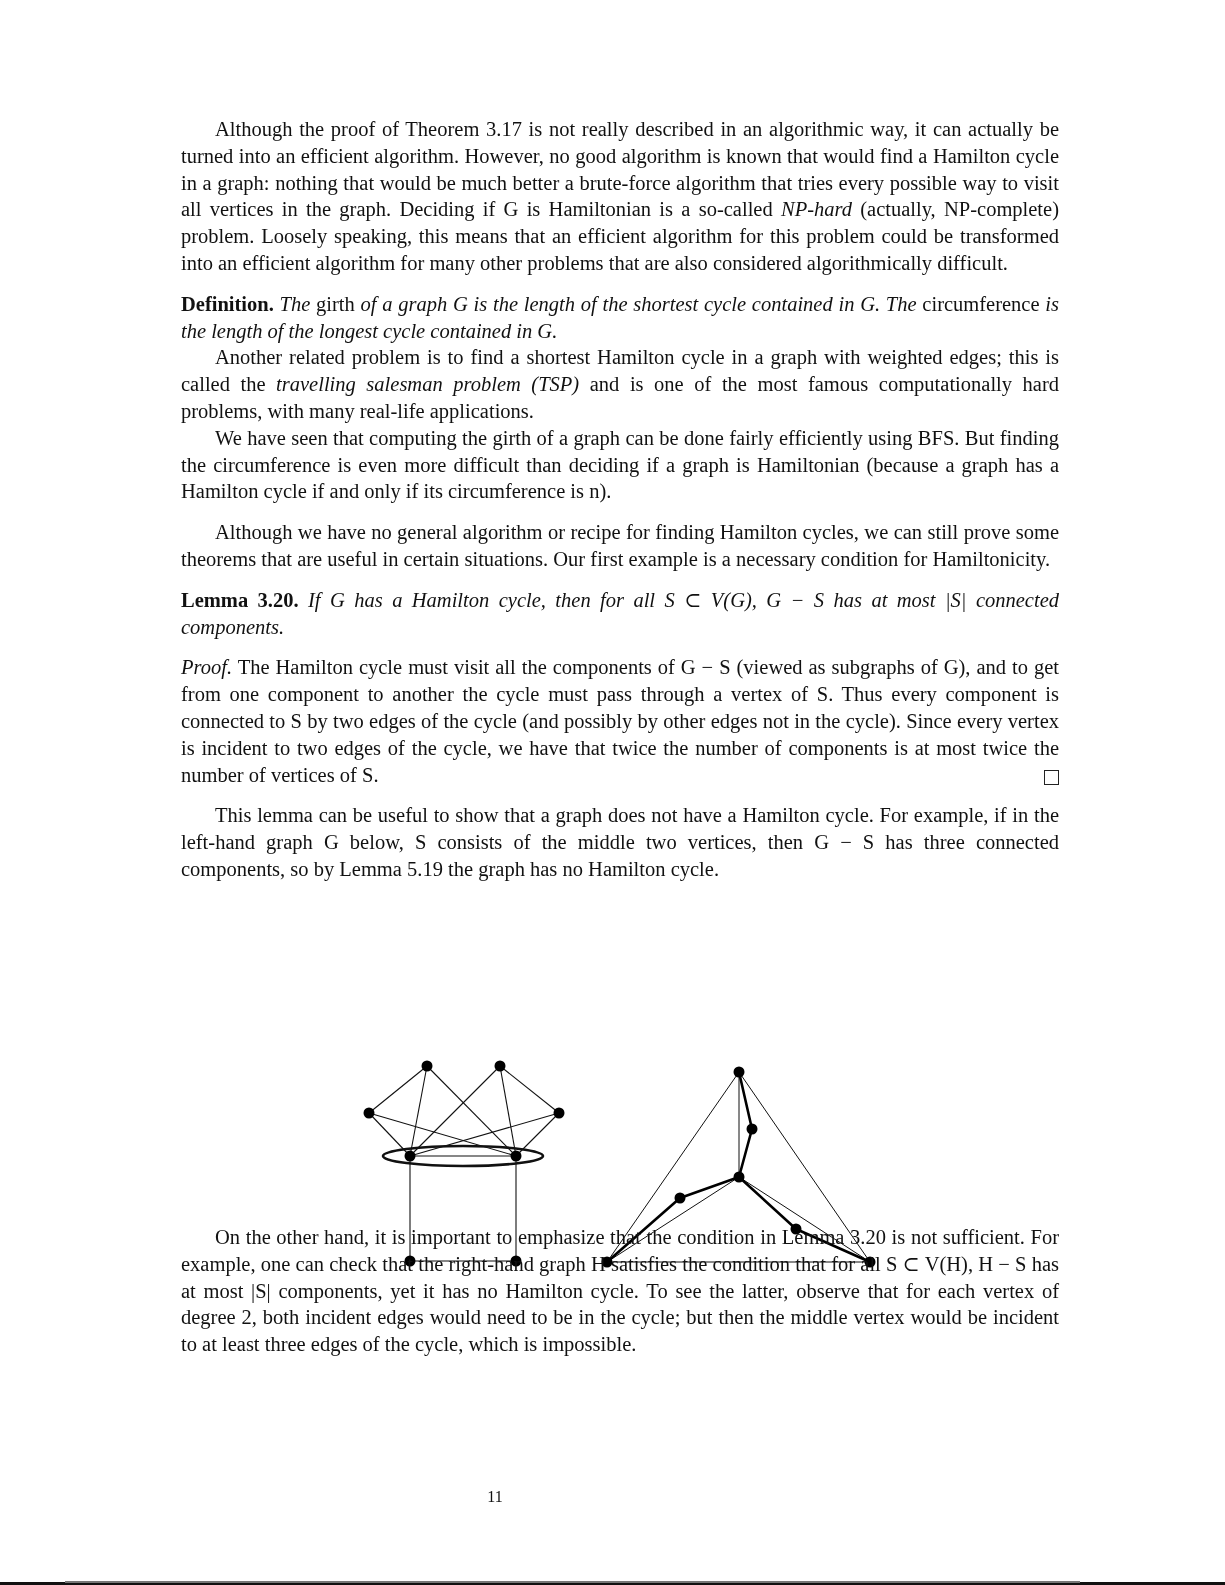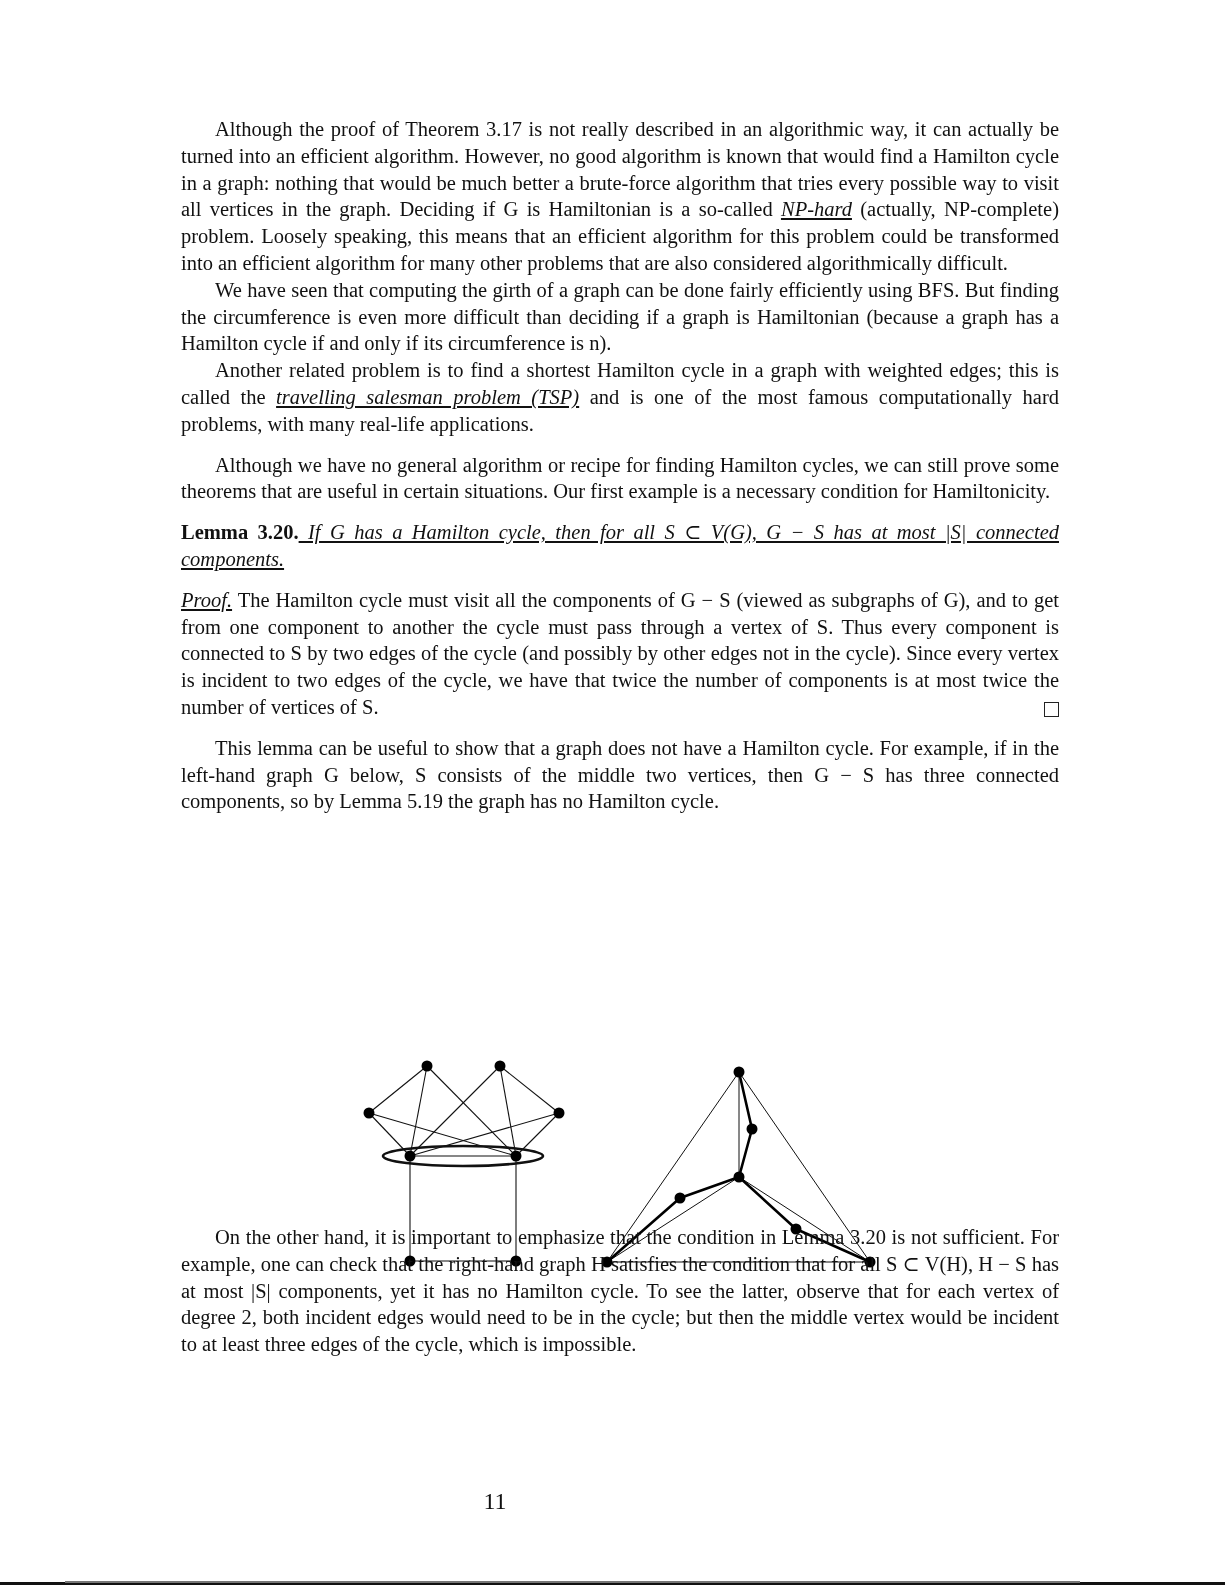--- a/index.html
+++ b/index.html
@@ -4,36 +4,37 @@
 <style>
   html, body { margin: 0; padding: 0; background: #ffffff; }
   body { width: 1225px; height: 1585px; position: relative; overflow: hidden;
          font-family: "Liberation Serif", "DejaVu Serif", serif; color: #111; }
   .page { position: absolute; left: 181px; top: 116px; width: 878px; }
   p { margin: 0; font-size: 20.5px; line-height: 26.8px; text-align: justify; }
   .indent { text-indent: 34px; }
   .gap { margin-top: 14px; }
   .gap-lg { margin-top: 14px; }
   b { font-weight: bold; }
-  i, em { font-style: italic; text-decoration: underline; }
+  i, em { font-style: italic; }
   .qed { float: right; display: inline-block; width: 13px; height: 13px; border: 1.2px solid #222; margin-top: 8px; }
   .figure { position: absolute; left: 0; top: 1050px; width: 1225px; height: 230px; }
-  .page-number { position: absolute; top: 1488px; left: 0; width: 990px; text-align: center; font-size: 24px; }
+  .page-number { position: absolute; top: 1488px; left: 0; width: 990px; text-align: center; font-size: 16px; }
   .bottom-bar { position: absolute; left: 0; top: 1582px; width: 1225px; height: 3px; background: #111; }
   .bottom-bar-inner { position: absolute; left: 65px; top: 1581px; width: 1015px; height: 2px; background: #777; }
 </style>
 </head>
 <body>
 
 <div class="page">
   <p class="indent"><span>Although the proof of Theorem 3.17 is not really described in an algorithmic way, it can actually be turned into an efficient algorithm.  However, no good algorithm is known that would find a Hamilton cycle in a graph: nothing that would be much better a brute-force algorithm that tries every possible way to visit all vertices in the graph.  Deciding if G is Hamiltonian is a so-called </span><i>NP-hard</i><span> (actually, NP-complete) problem. Loosely speaking, this means that an efficient algorithm for this problem could be transformed into an efficient algorithm for many other problems that are also considered algorithmically difficult.</span></p>
 
+  <p class="gap"><b>Definition.</b><i> The </i><span>girth</span><i> of a graph G is the length of the shortest cycle contained in G. The </i><span>circumference</span><i> is the length of the longest cycle contained in G.</i></p>
 
+  <p class="indent"><span>Another related problem is to find a shortest Hamilton cycle in a graph with weighted edges; this is called the </span><i>travelling salesman problem (TSP)</i><span> and is one of the most famous computationally hard problems, with many real-life applications.</span></p>
   <p class="indent">We have seen that computing the girth of a graph can be done fairly efficiently using BFS. But finding the circumference is even more difficult than deciding if a graph is Hamiltonian (because a graph has a Hamilton cycle if and only if its circumference is n).</p>
-  <p class="indent"><span>Another related problem is to find a shortest Hamilton cycle in a graph with weighted edges; this is called the </span><i>travelling salesman problem (TSP)</i><span> and is one of the most famous computationally hard problems, with many real-life applications.</span></p>
 
   <p class="indent gap-lg">Although we have no general algorithm or recipe for finding Hamilton cycles, we can still prove some theorems that are useful in certain situations.  Our first example is a necessary condition for Hamiltonicity.</p>
 
   <p class="gap"><b>Lemma 3.20.</b><i> If G has a Hamilton cycle, then for all S ⊂ V(G), G − S has at most |S| connected components.</i></p>
 
   <p class="gap"><i>Proof.</i><span> The Hamilton cycle must visit all the components of G − S (viewed as subgraphs of G), and to get from one component to another the cycle must pass through a vertex of S. Thus every component is connected to S by two edges of the cycle (and possibly by other edges not in the cycle). Since every vertex is incident to two edges of the cycle, we have that twice the number of components is at most twice the number of vertices of S.</span><span class="qed"></span></p>
 
   <p class="indent gap">This lemma can be useful to show that a graph does not have a Hamilton cycle.  For example, if in the left-hand graph G below, S consists of the middle two vertices, then G − S has three connected components, so by Lemma 5.19 the graph has no Hamilton cycle.</p>
 </div>
 

